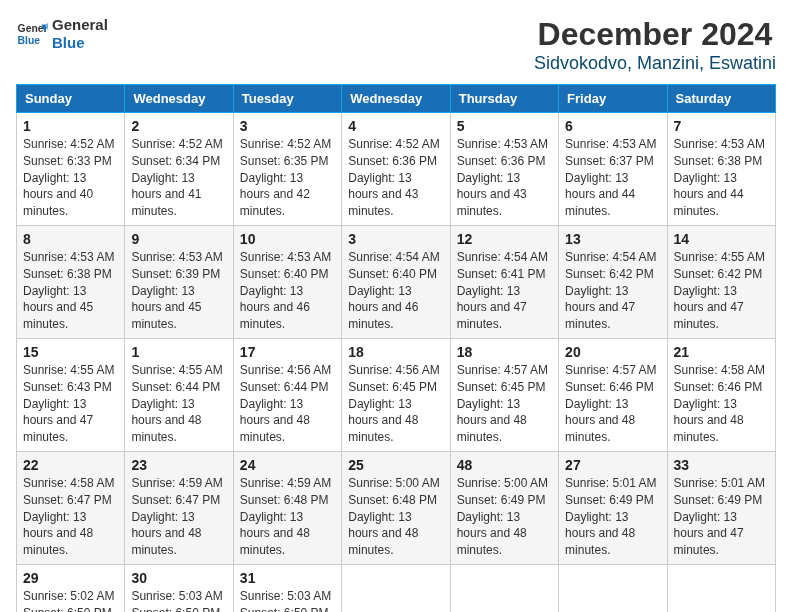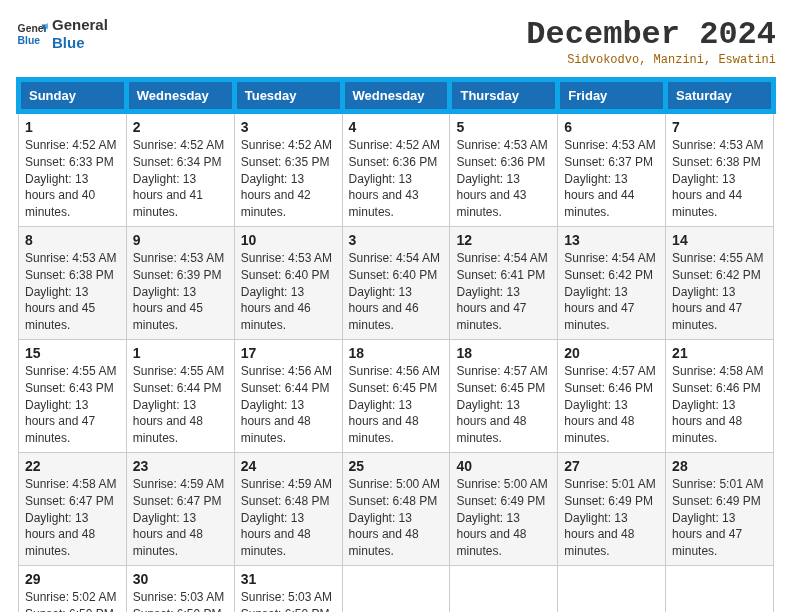--- a/index.html
+++ b/index.html
@@ -19,45 +19,44 @@
     .logo {
       display: flex;
       align-items: center;
       gap: 4px;
     }
     .logo-icon {
       width: 32px;
       height: 32px;
     }
     .title-area {
-      text-align: right;
-      font-family: Liberation Mono, monospace;
+      text-align: center;
     }
     .month-title {
       font-size: 32px;
       font-weight: bold;
       color: #333;
     }
     .location-title {
-      font-size: 12px;
-      color: #a16207;
+      font-size: 18px;
+      color: #0c4a6e;
     }
     .calendar {
       width: 100%;
       border-collapse: collapse;
       font-size: 11px;
     }
     .calendar th {
       background-color: #1a6eb5;
       color: #fff;
       text-align: left;
       padding: 6px 8px;
       font-size: 13px;
       font-weight: bold;
-      border: 5px solid #0ea5e9;
+      border: 1px solid #0ea5e9;
     }
     .calendar td {
       vertical-align: top;
       border: 1px solid #ccc;
       padding: 5px 6px;
       width: 108px;
       min-height: 80px;
       background: #fff;
     }
     .calendar tr:nth-child(even) td {
@@ -265,33 +264,33 @@
 Sunset: 6:48 PM
 Daylight: 13 hours and 48 minutes.</div>
         </td>
         <td>
           <span class="day-number">25</span>
           <div class="day-info" style="white-space: pre-line;">Sunrise: 5:00 AM
 Sunset: 6:48 PM
 Daylight: 13 hours and 48 minutes.</div>
         </td>
         <td>
-          <span class="day-number">40</span>
+          <span class="day-number">48</span>
           <div class="day-info" style="white-space: pre-line;">Sunrise: 5:00 AM
 Sunset: 6:49 PM
 Daylight: 13 hours and 48 minutes.</div>
         </td>
         <td>
           <span class="day-number">27</span>
           <div class="day-info" style="white-space: pre-line;">Sunrise: 5:01 AM
 Sunset: 6:49 PM
 Daylight: 13 hours and 48 minutes.</div>
         </td>
         <td>
-          <span class="day-number">28</span>
+          <span class="day-number">33</span>
           <div class="day-info" style="white-space: pre-line;">Sunrise: 5:01 AM
 Sunset: 6:49 PM
 Daylight: 13 hours and 47 minutes.</div>
         </td>
       </tr>
       <tr>
         <td>
           <span class="day-number">29</span>
           <div class="day-info" style="white-space: pre-line;">Sunrise: 5:02 AM
 Sunset: 6:50 PM

